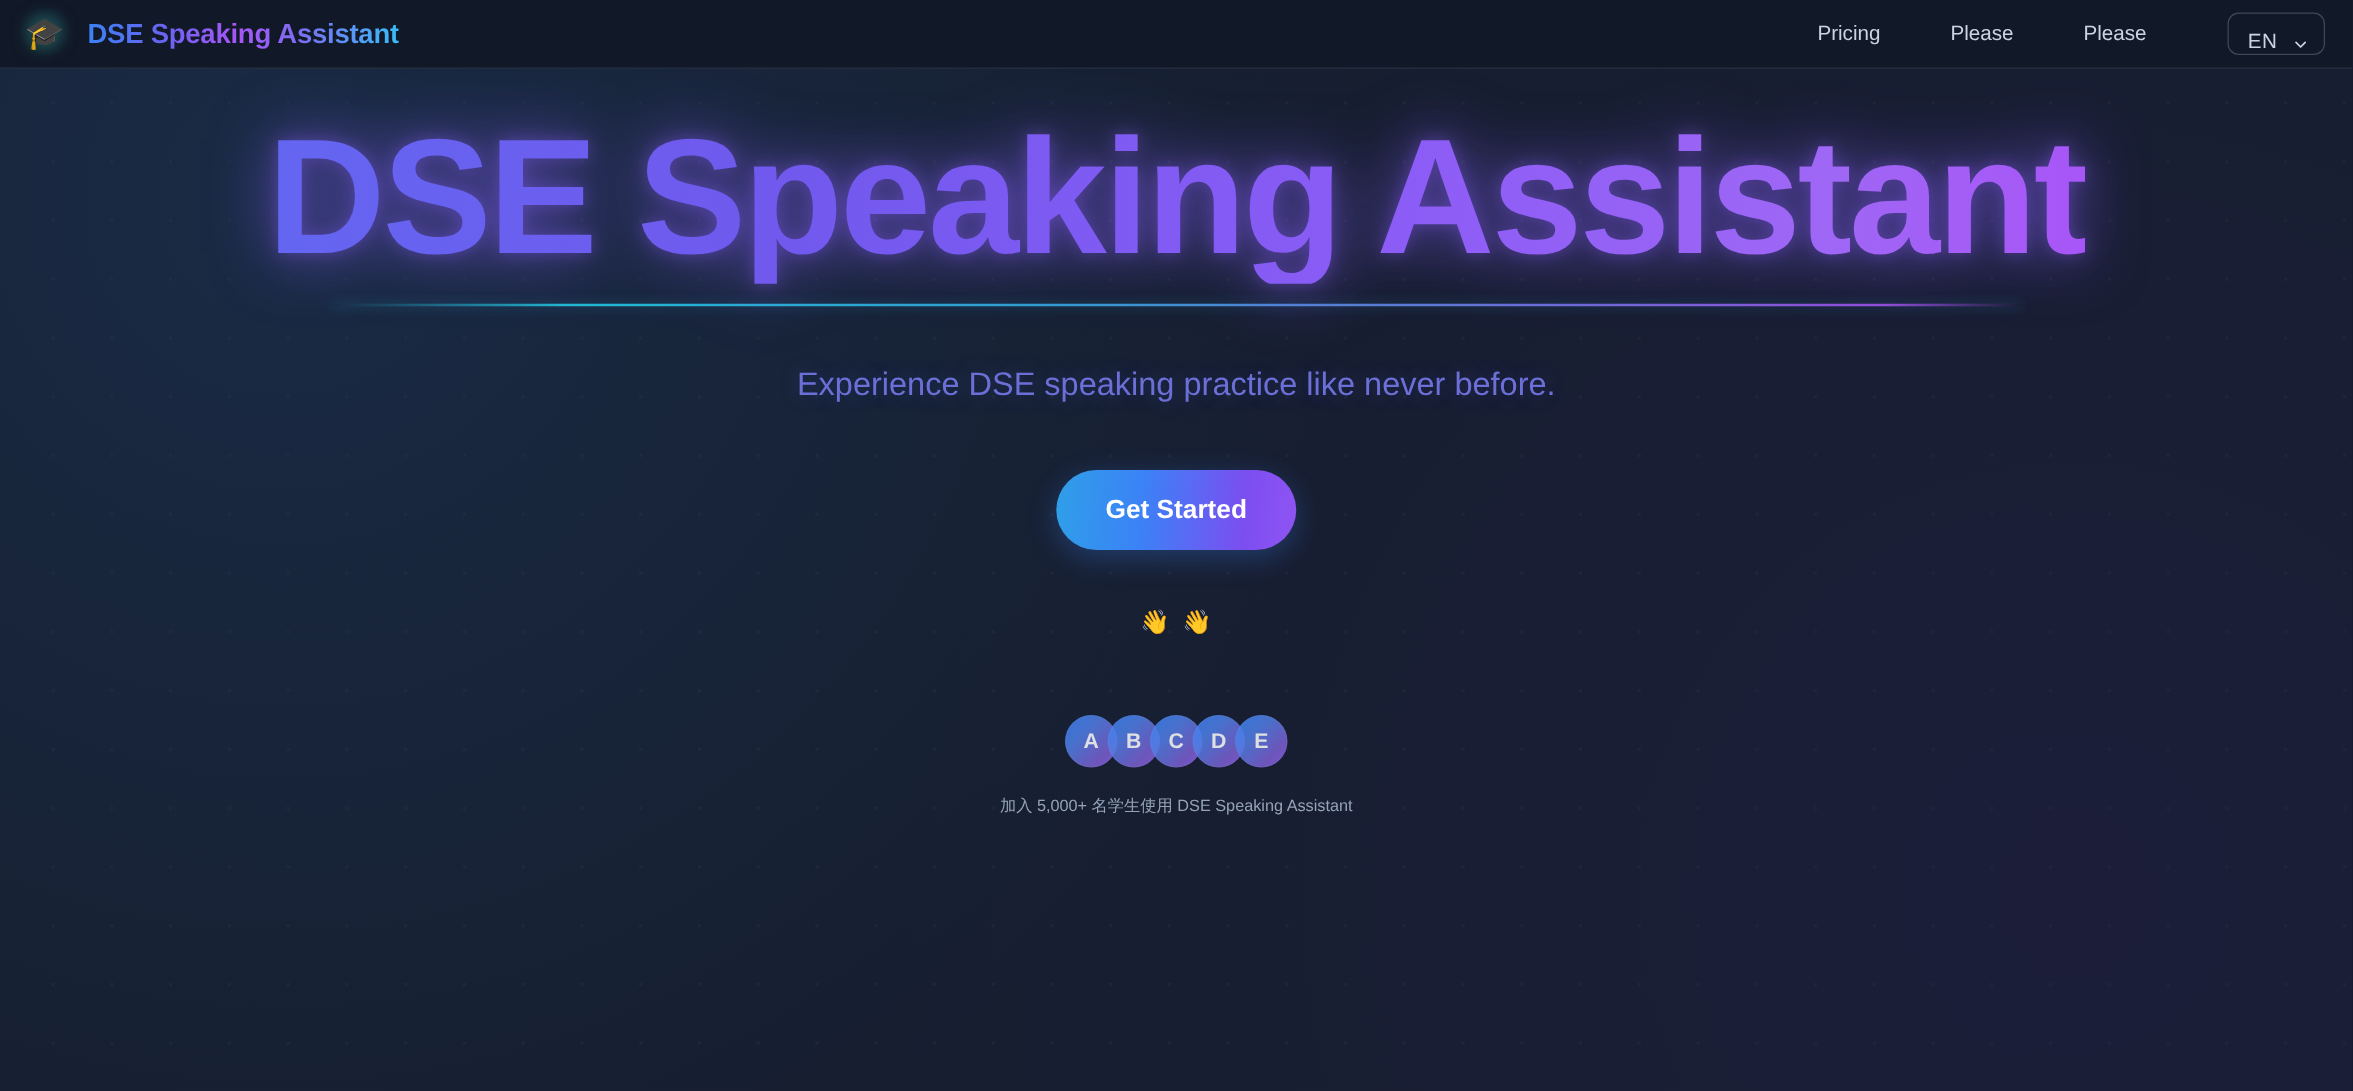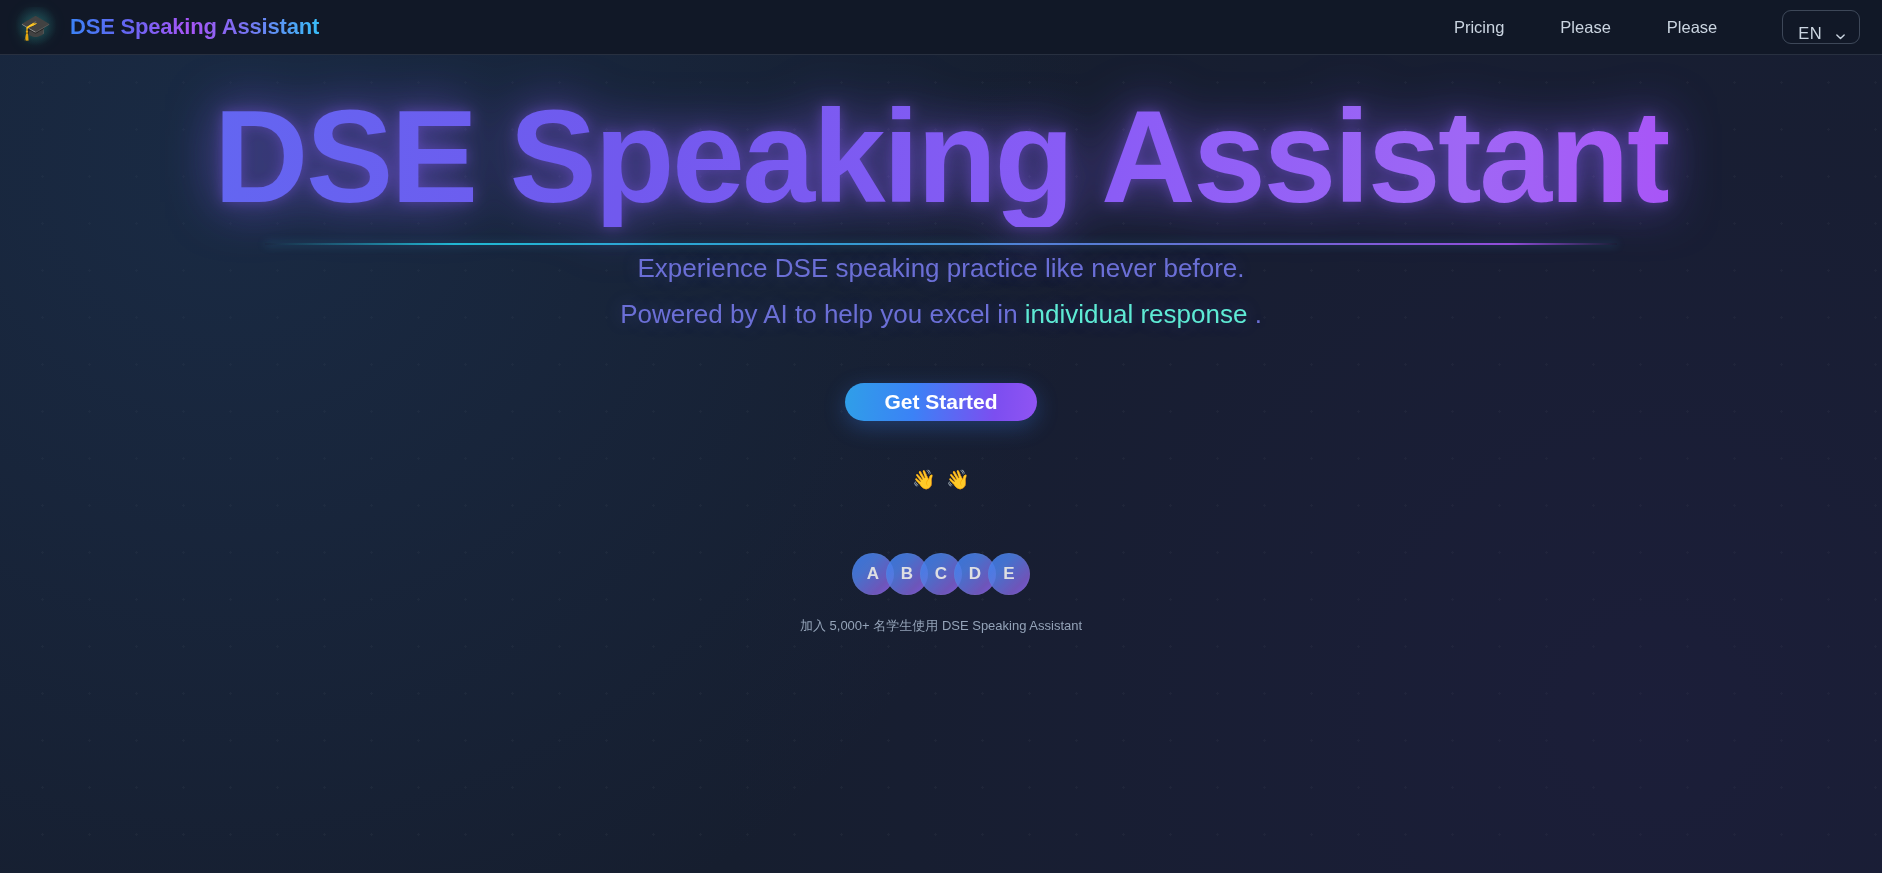--- a/index.html
+++ b/index.html
@@ -135,37 +135,38 @@
 
   .hero-underline {
     width:100%;
     height:2px;
     margin-top:16px;
     background:linear-gradient(90deg, rgba(34,211,238,0) 0%, rgba(34,211,238,.85) 14%, rgba(56,189,248,.8) 42%, rgba(168,85,247,.85) 92%, rgba(168,85,247,0) 100%);
     box-shadow:0 0 9px rgba(56,189,248,.35);
   }
 
   .hero-sub {
+    margin-top:39px;
     font-size:26px;
     line-height:1.78;
     color:#6b6fd6;
     text-align:center;
     text-shadow:0 0 18px rgba(99,102,241,.28);
   }
   .hero-sub-line2 { display:block; }
   .hl-cyan { color:#5eead4; }
   .hl-dot  { color:#6b6fd6; }
 
   .cta-row { margin-top:46px; }
 
   .cta-button {
     display:inline-flex;
     align-items:center;
     justify-content:center;
-    height:38px;
+    height:64px;
     padding:0 39px;
     border:none;
     border-radius:999px;
     font-family:inherit;
     font-size:21px;
     font-weight:bold;
     color:#ffffff;
     cursor:pointer;
     background:linear-gradient(95deg,#2f9fe8 0%,#3b82f6 36%,#7c4ef0 78%,#9054f3 100%);
     box-shadow:0 6px 22px rgba(59,130,246,.30);
@@ -240,23 +241,20 @@
 
 <main class="hero">
 
   <div class="hero-title-wrap">
     <h1 class="hero-title">DSE Speaking Assistant</h1>
     <div class="hero-underline"></div>
   </div>
 
   <p class="hero-sub">
     <span>Experience DSE speaking practice like never before.</span>
-    <span class="hero-sub-line2">
-      <span>Powered by AI to help you excel in </span><span class="hl-cyan">individual response</span><span class="hl-dot"> .</span>
-    </span>
   </p>
 
   <div class="cta-row">
     <button class="cta-button">Get Started</button>
   </div>
 
   <div class="demo-notice">
     <span class="wave-emoji">👋</span>
     <span class="wave-emoji">👋</span>
   </div>

